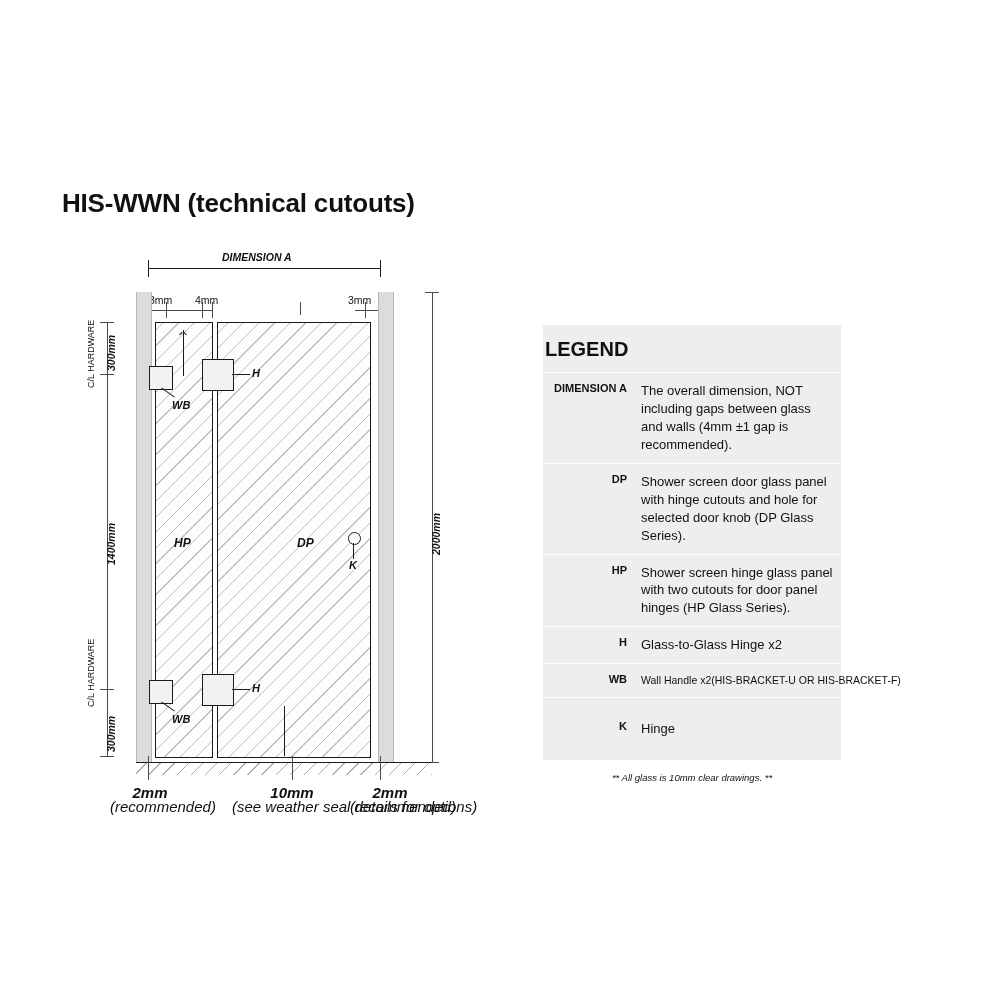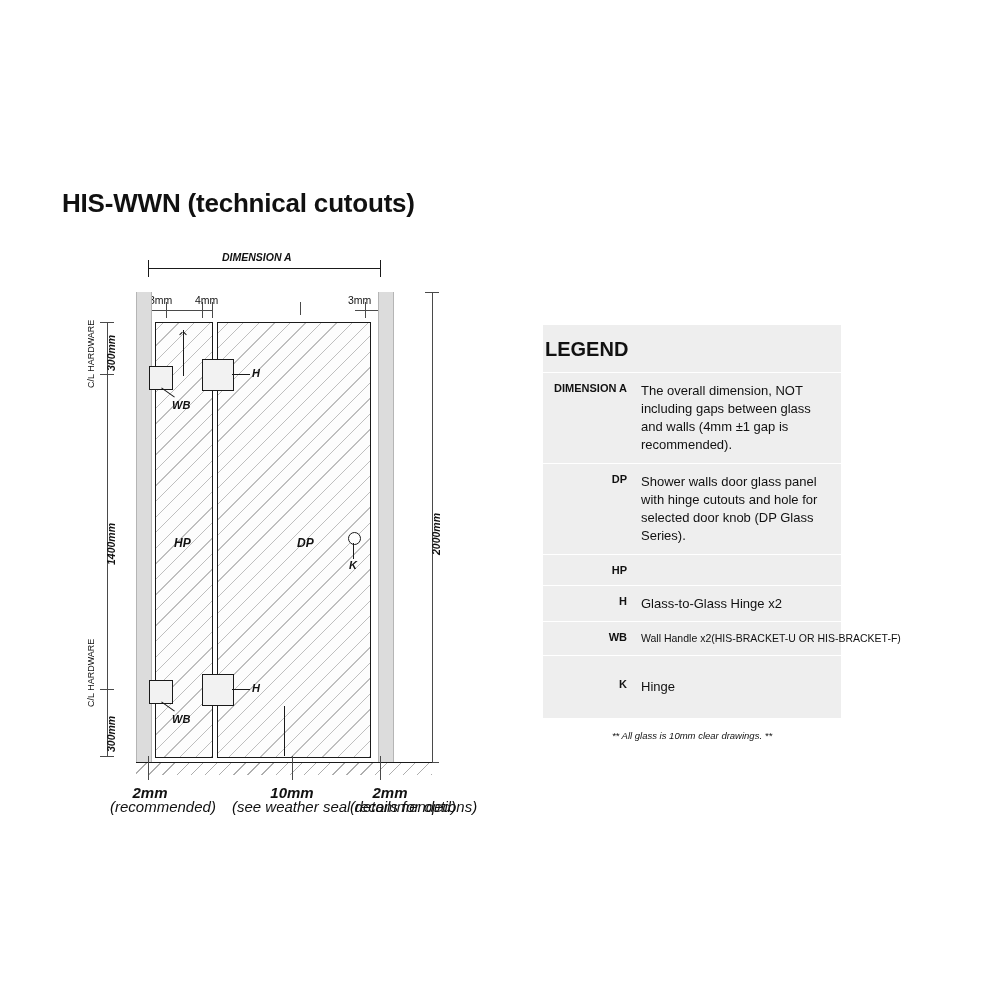--- a/index.html
+++ b/index.html
@@ -273,24 +273,25 @@
 
 <div id="legend">
   <div class="legend-title">LEGEND</div>
 
   <div class="lrow tall">
     <div class="lkey">DIMENSION A</div>
     <div class="lval">The overall dimension, NOT including gaps between glass and walls (4mm ±1 gap is recommended).</div>
   </div>
   <div class="lrow tall">
     <div class="lkey">DP</div>
-    <div class="lval">Shower walls door glass panel with hinge cutouts and hole for selected door knob (DP Glass Series).</div>
+    <div class="lval">Shower screen door glass panel with hinge cutouts and hole for selected door knob (DP Glass Series).</div>
   </div>
   <div class="lrow tall">
     <div class="lkey">HP</div>
+    <div class="lval">Shower screen hinge glass panel with two cutouts for door panel hinges (HP Glass Series).</div>
   </div>
   <div class="lrow">
     <div class="lkey">H</div>
     <div class="lval">Glass-to-Glass Hinge x2</div>
   </div>
   <div class="lrow wide">
     <div class="lkey">WB</div>
     <div class="lval">Wall Handle x2(HIS-BRACKET-U OR HIS-BRACKET-F)</div>
   </div>
   <div class="lrow" style="padding-top:22px; padding-bottom:22px;">

